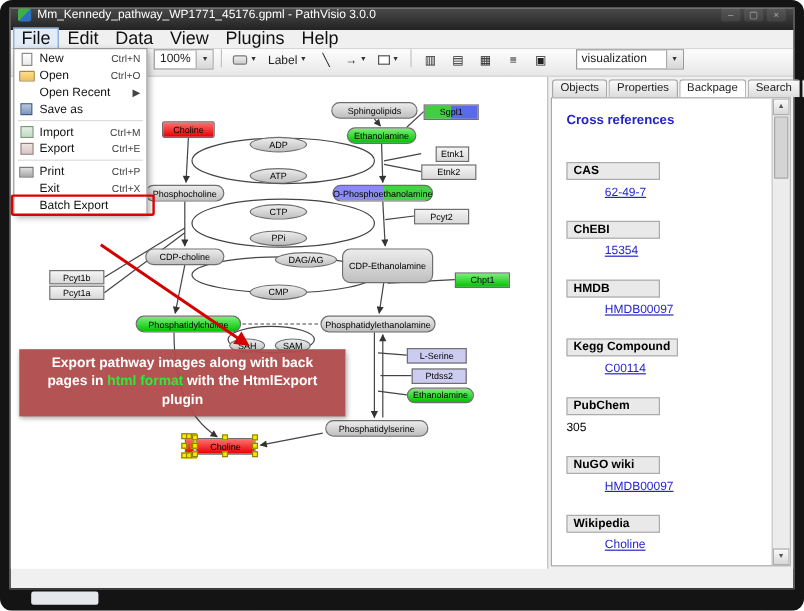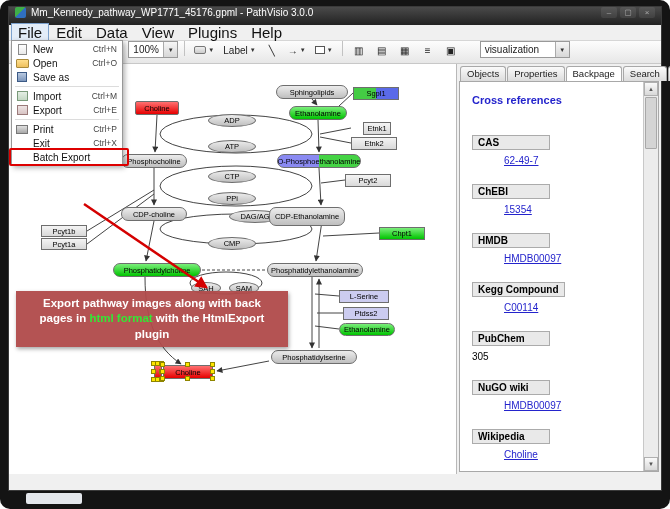--- a/index.html
+++ b/index.html
@@ -203,21 +203,21 @@
             <div class="node gene" style="left: 354px; top: 58px; width: 28px; height: 13px;">Etnk1</div>
             <div class="node gene" style="left: 342px; top: 73px; width: 46px; height: 13px;">Etnk2</div>
             <div class="node cofactor" style="left: 199px; top: 76px; width: 48px; height: 13px;">ATP</div>
             <div class="node metabolite" style="left: 112px; top: 90px; width: 66px; height: 14px;">Phosphocholine</div>
             <div class="node metabolite-blue-green" style="left: 268px; top: 90px; width: 84px; height: 14px;">O-Phosphoethanolamine</div>
             <div class="node cofactor" style="left: 199px; top: 106px; width: 48px; height: 13px;">CTP</div>
             <div class="node gene" style="left: 336px; top: 110px; width: 46px; height: 13px;">Pcyt2</div>
             <div class="node cofactor" style="left: 199px; top: 128px; width: 48px; height: 13px;">PPi</div>
             <div class="node metabolite" style="left: 112px; top: 143px; width: 66px; height: 14px;">CDP-choline</div>
             <div class="node cofactor" style="left: 220px; top: 146px; width: 52px; height: 13px;">DAG/AG</div>
-            <div class="node metabolite" style="left: 260px; top: 143px; width: 76px; height: 19px;">CDP-Ethanolamine</div>
+            <div class="node metabolite" style="left: 276px; top: 143px; width: 76px; height: 29px;">CDP-Ethanolamine</div>
             <div class="node gene" style="left: 32px; top: 161px; width: 46px; height: 12px;">Pcyt1b</div>
             <div class="node gene" style="left: 32px; top: 174px; width: 46px; height: 12px;">Pcyt1a</div>
             <div class="node gene gene-green" style="left: 370px; top: 163px; width: 46px; height: 13px;">Chpt1</div>
             <div class="node cofactor" style="left: 199px; top: 173px; width: 48px; height: 13px;">CMP</div>
             <div class="node metabolite-green" style="left: 104px; top: 199px; width: 88px; height: 14px;">Phosphatidylcholine</div>
             <div class="node metabolite" style="left: 258px; top: 199px; width: 96px; height: 14px;">Phosphatidylethanolamine</div>
             <div class="node cofactor-sm cofactor" style="left: 182px; top: 218px; width: 30px; height: 12px;">SAH</div>
             <div class="node cofactor-sm cofactor" style="left: 220px; top: 218px; width: 30px; height: 12px;">SAM</div>
             <div class="node gene gene-lavender" style="left: 330px; top: 226px; width: 50px; height: 13px;">L-Serine</div>
             <div class="node gene gene-lavender" style="left: 334px; top: 243px; width: 46px; height: 13px;">Ptdss2</div>
@@ -277,20 +277,25 @@
           <span class="mshort">Ctrl+N</span>
         </div>
         <div class="menu-item">
           <span class="micell">
             <span class="ishape micon-open"></span>
           </span>
           <span class="mlabel">Open</span>
           <span class="mshort">Ctrl+O</span>
         </div>
         <div class="menu-item">
+          <span class="micell"></span>
+          <span class="mlabel">Open Recent</span>
+          <span class="mshort">▶</span>
+        </div>
+        <div class="menu-item">
           <span class="micell">
             <span class="ishape micon-saveas"></span>
           </span>
           <span class="mlabel">Save as</span>
           <span class="mshort"></span>
         </div>
         <div class="menu-sep"></div>
         <div class="menu-item">
           <span class="micell">
             <span class="ishape micon-import"></span>

